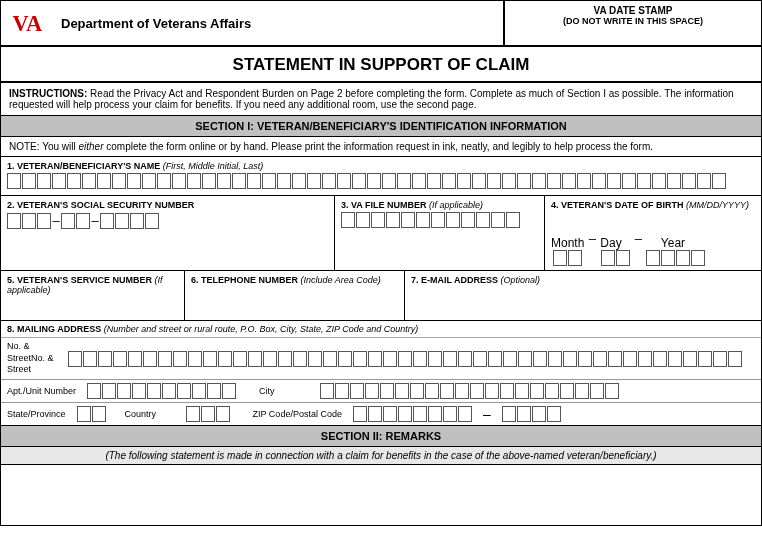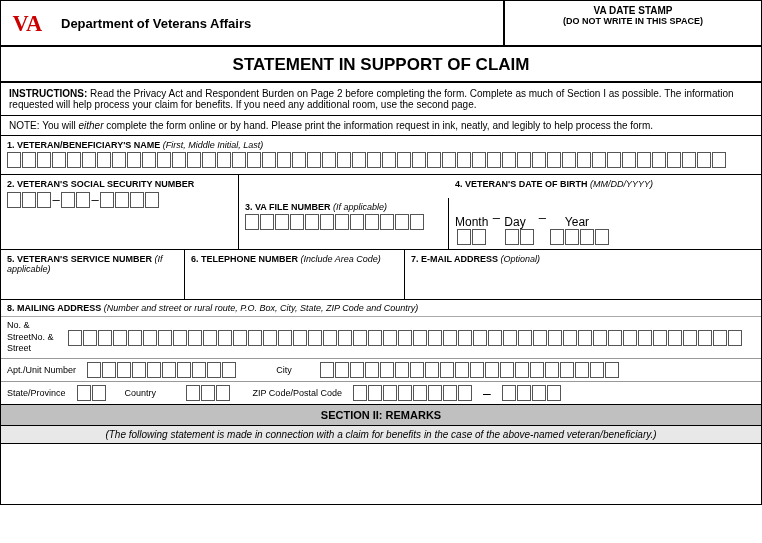--- a/index.html
+++ b/index.html
@@ -202,20 +202,21 @@
       <div class="stamp-sub">(DO NOT WRITE IN THIS SPACE)</div>
     </div>
   </div>
 
   <div class="form-title">STATEMENT IN SUPPORT OF CLAIM</div>
 
   <div class="instructions">
     <b>INSTRUCTIONS:</b><span>  Read the Privacy Act and Respondent Burden on Page 2 before completing the form.  Complete as much of Section I as possible.  The information requested will help process your claim for benefits.  If you need any additional room, use the second page.</span>
   </div>
 
+  <div class="section-header">SECTION I:  VETERAN/BENEFICIARY'S IDENTIFICATION INFORMATION</div>
 
   <div class="note-row">
     <span>NOTE:  You will </span><em>either</em><span> complete the form online or by hand.  Please print the information request in ink, neatly, and legibly to help process the form.</span>
   </div>
 
   <div class="field1">
     <div class="field-label">
       <span><b>1. VETERAN/BENEFICIARY'S NAME</b> <em>(First, Middle Initial, Last)</em></span>
     </div>
     <div class="char-boxes">
@@ -266,21 +267,21 @@
       <div class="char-box"></div>
       <div class="char-box"></div>
       <div class="char-box"></div>
       <div class="char-box"></div>
       <div class="char-box"></div>
     </div>
   </div>
 
   <div class="form-row">
 
-    <div class="form-cell" style="width:238px;">
+    <div class="form-cell" style="width:334px;">
       <div class="field-label">
         <b>2. VETERAN'S SOCIAL SECURITY NUMBER</b>
       </div>
       <div class="ssn-boxes">
 
         <div class="char-box"></div>
         <div class="char-box"></div>
         <div class="char-box"></div>
         <span class="dash">–</span>
 
@@ -288,21 +289,21 @@
         <div class="char-box"></div>
         <span class="dash">–</span>
 
         <div class="char-box"></div>
         <div class="char-box"></div>
         <div class="char-box"></div>
         <div class="char-box"></div>
       </div>
     </div>
 
-    <div class="form-cell" style="width:210px;margin-top:23px;">
+    <div class="form-cell" style="width:210px;">
       <div class="field-label">
         <b>3. VA FILE NUMBER</b> <em>(If applicable)</em>
       </div>
       <div class="char-boxes">
         <div class="char-box"></div>
         <div class="char-box"></div>
         <div class="char-box"></div>
         <div class="char-box"></div>
         <div class="char-box"></div>
         <div class="char-box"></div>
@@ -431,21 +432,21 @@
         <div class="char-box"></div>
         <div class="char-box"></div>
         <div class="char-box"></div>
         <div class="char-box"></div>
         <div class="char-box"></div>
         <div class="char-box"></div>
         <div class="char-box"></div>
         <div class="char-box"></div>
         <div class="char-box"></div>
       </div>
-      <span class="addr-label" style="margin-left:12px;text-align:center;">City</span>
+      <span class="addr-label" style="margin-left:12px;">City</span>
       <div style="display:flex; gap:1px; flex:1;">
         <div class="char-box"></div>
         <div class="char-box"></div>
         <div class="char-box"></div>
         <div class="char-box"></div>
         <div class="char-box"></div>
         <div class="char-box"></div>
         <div class="char-box"></div>
         <div class="char-box"></div>
         <div class="char-box"></div>

